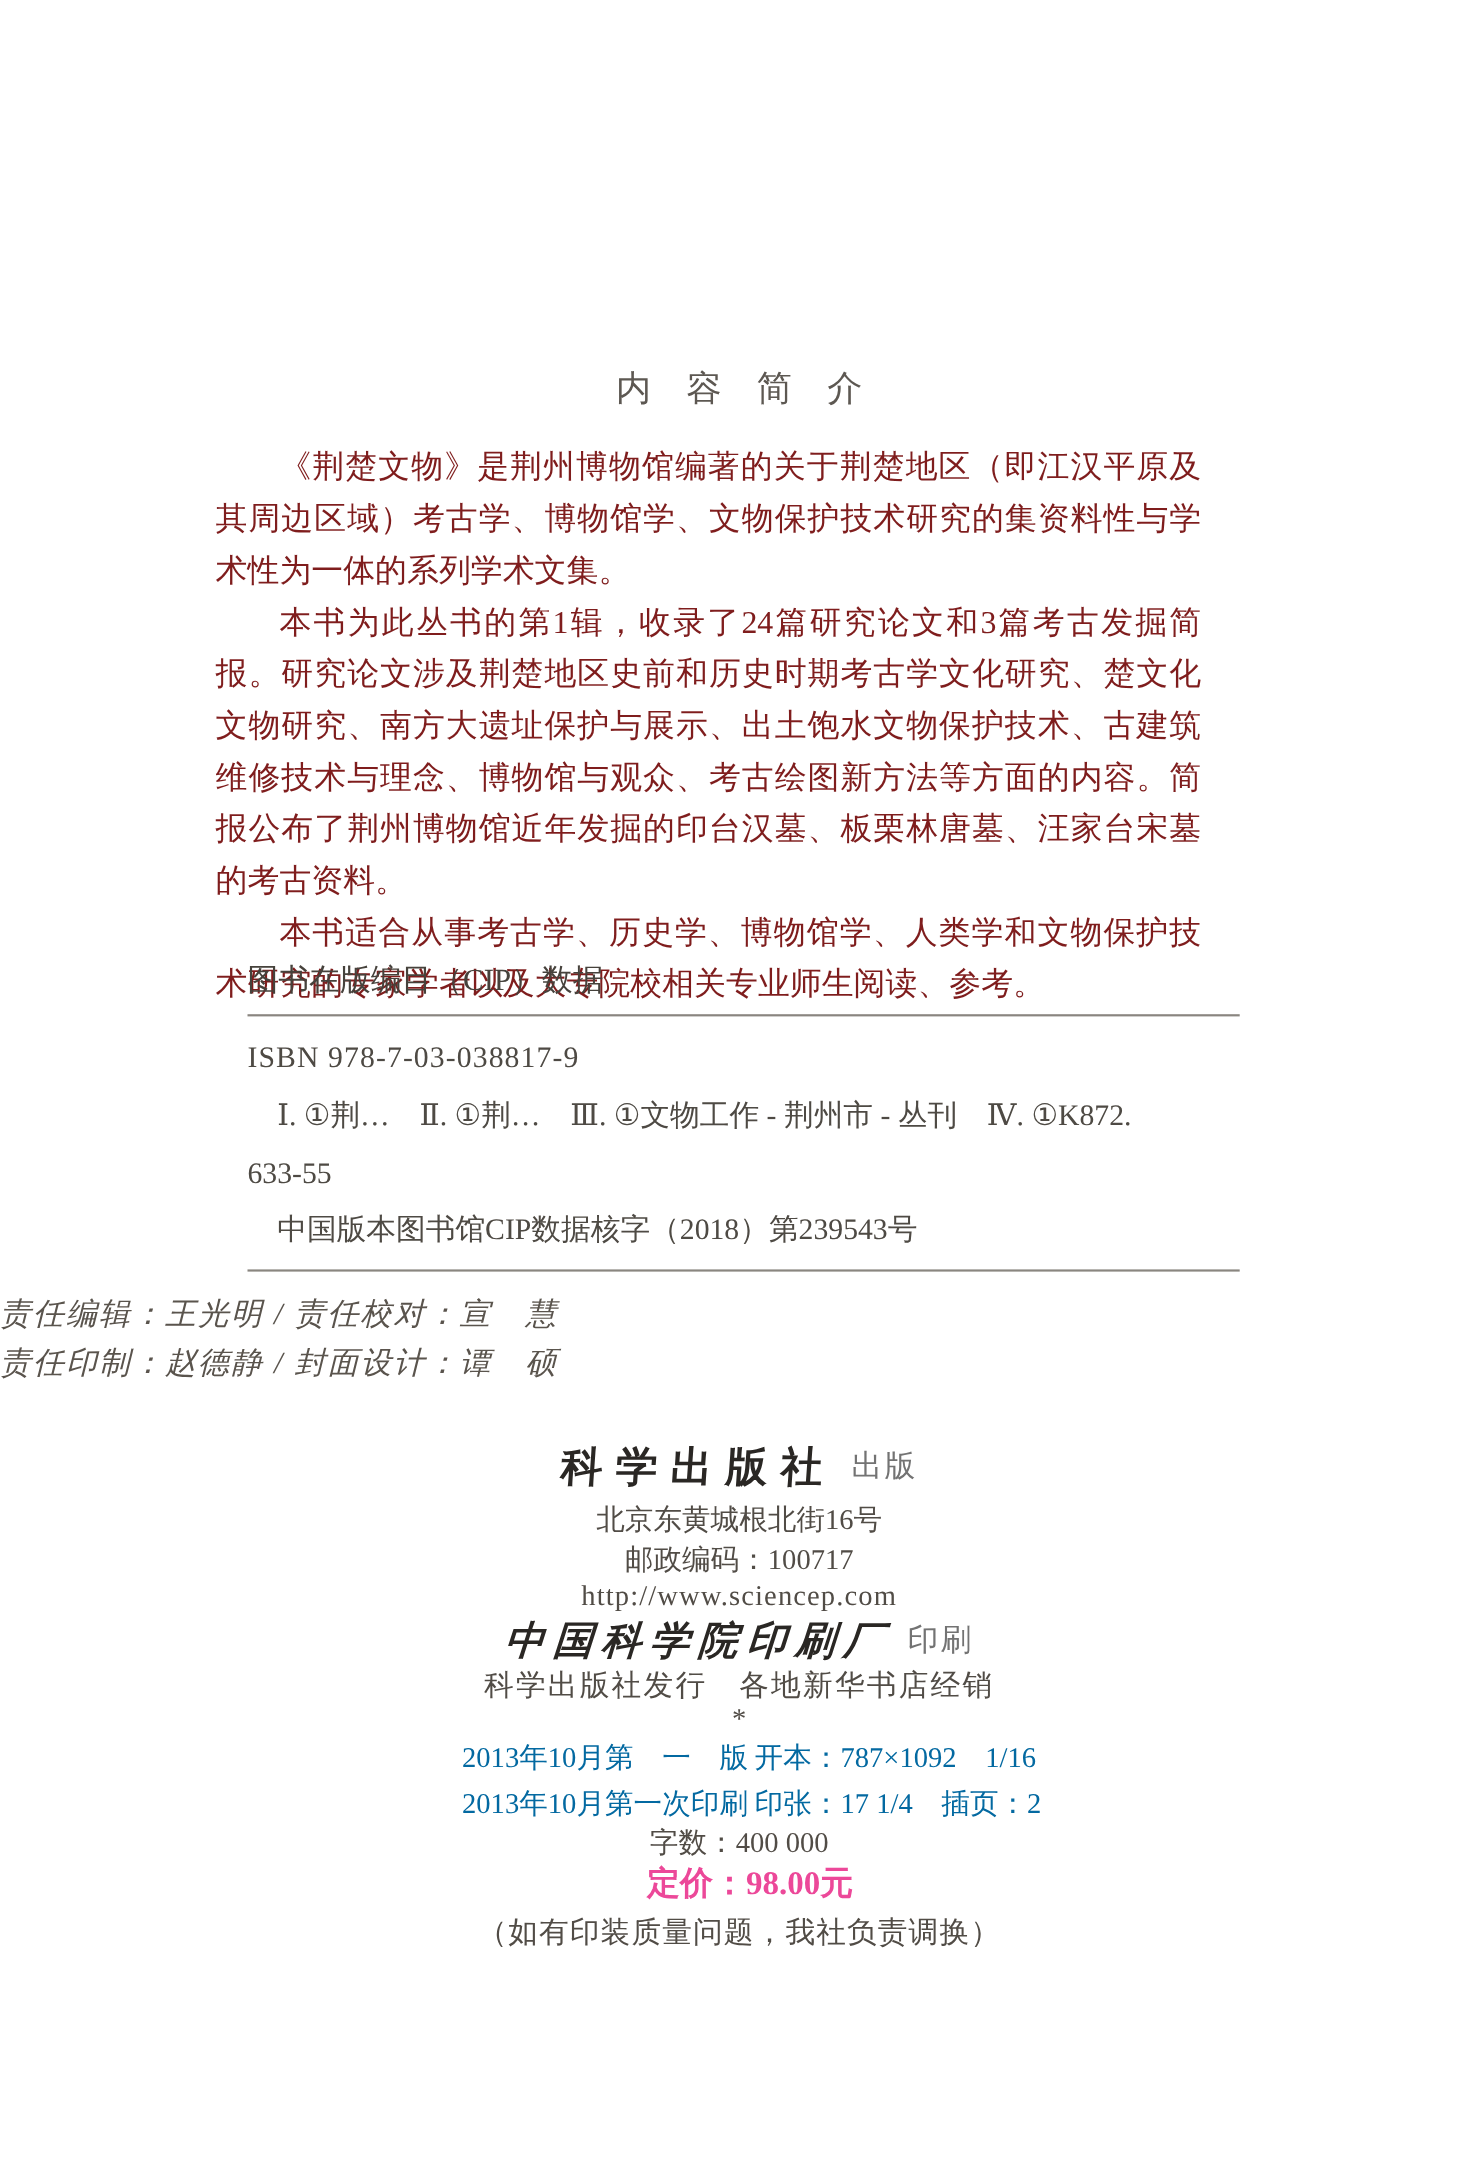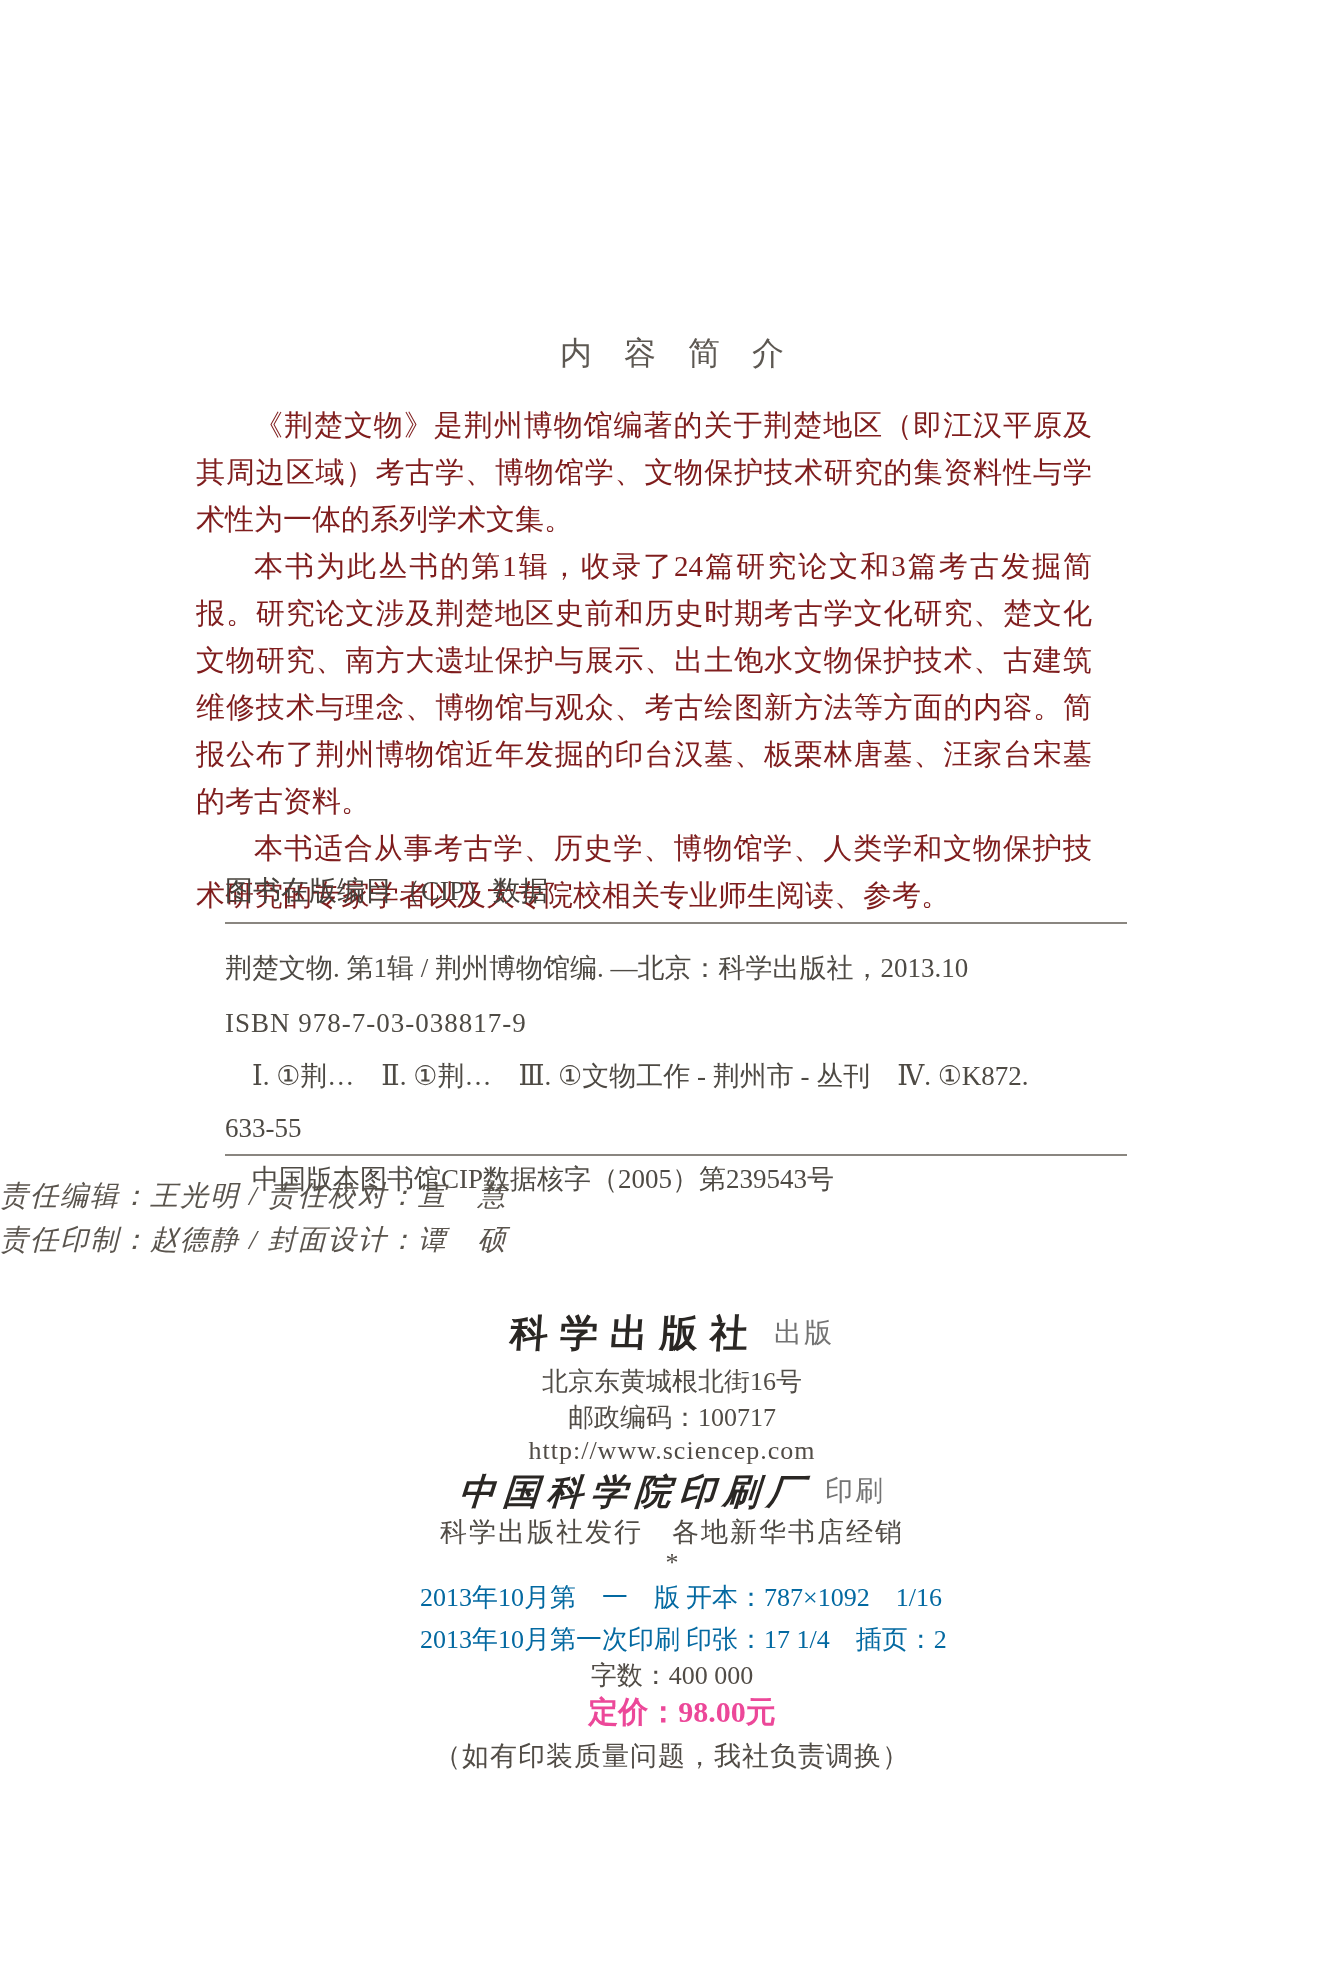--- a/index.html
+++ b/index.html
@@ -65,25 +65,24 @@
 
   <div class="intro">
     <p>《荆楚文物》是荆州博物馆编著的关于荆楚地区（即江汉平原及其周边区域）考古学、博物馆学、文物保护技术研究的集资料性与学术性为一体的系列学术文集。</p>
     <p>本书为此丛书的第1辑，收录了24篇研究论文和3篇考古发掘简报。研究论文涉及荆楚地区史前和历史时期考古学文化研究、楚文化文物研究、南方大遗址保护与展示、出土饱水文物保护技术、古建筑维修技术与理念、博物馆与观众、考古绘图新方法等方面的内容。简报公布了荆州博物馆近年发掘的印台汉墓、板栗林唐墓、汪家台宋墓的考古资料。</p>
     <p>本书适合从事考古学、历史学、博物馆学、人类学和文物保护技术研究的专家学者以及大专院校相关专业师生阅读、参考。</p>
   </div>
 
   <div class="cip">
     <div class="cip-header">图书在版编目（CIP）数据</div>
     <hr class="rule">
-    <div class="cip-line1">荆楚文物. 第1辑 / 荆州博物馆编. —北京：科学出版社，2013.10</div>
     <div class="cip-isbn">ISBN 978-7-03-038817-9</div>
     <div class="cip-class1">Ⅰ. ①荆…　Ⅱ. ①荆…　Ⅲ. ①文物工作 - 荆州市 - 丛刊　Ⅳ. ①K872.</div>
     <div class="cip-class2">633-55</div>
-    <div class="cip-record">中国版本图书馆CIP数据核字（2005）第239543号</div>
+    <div class="cip-record">中国版本图书馆CIP数据核字（2018）第239543号</div>
   </div>
 
   <hr class="rule rule-bottom">
 
   <div class="credits">
     <div>责任编辑：王光明 / 责任校对：宣　慧</div>
     <div>责任印制：赵德静 / 封面设计：谭　硕</div>
   </div>
 
   <div class="c-line line-pub">

